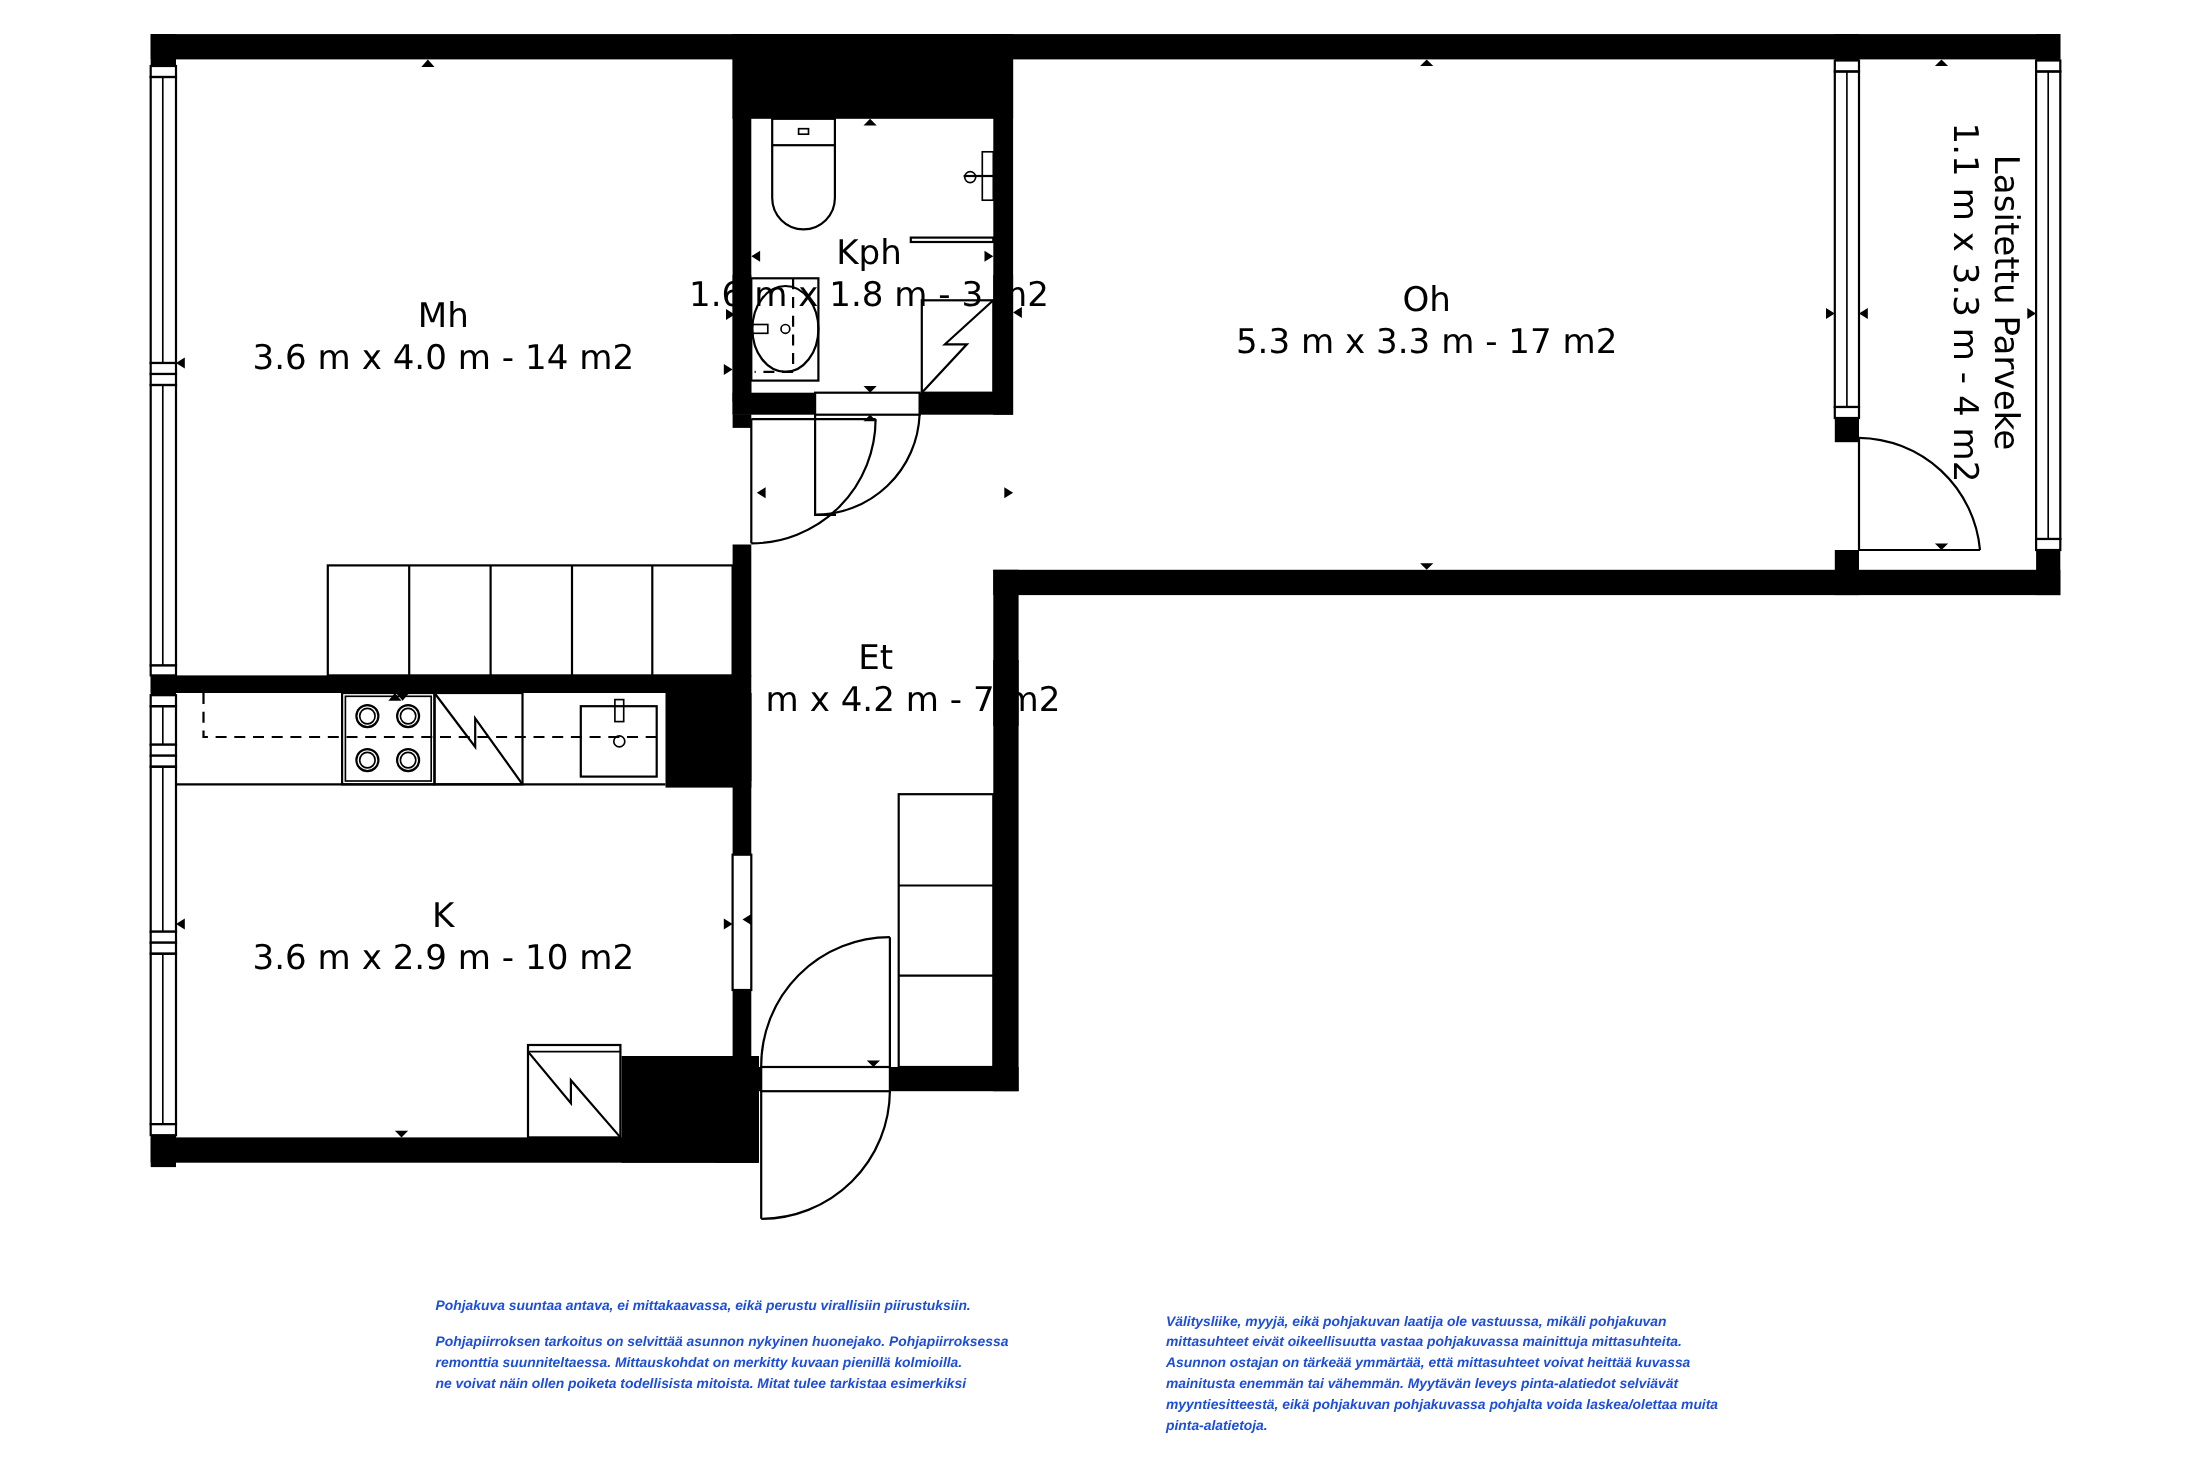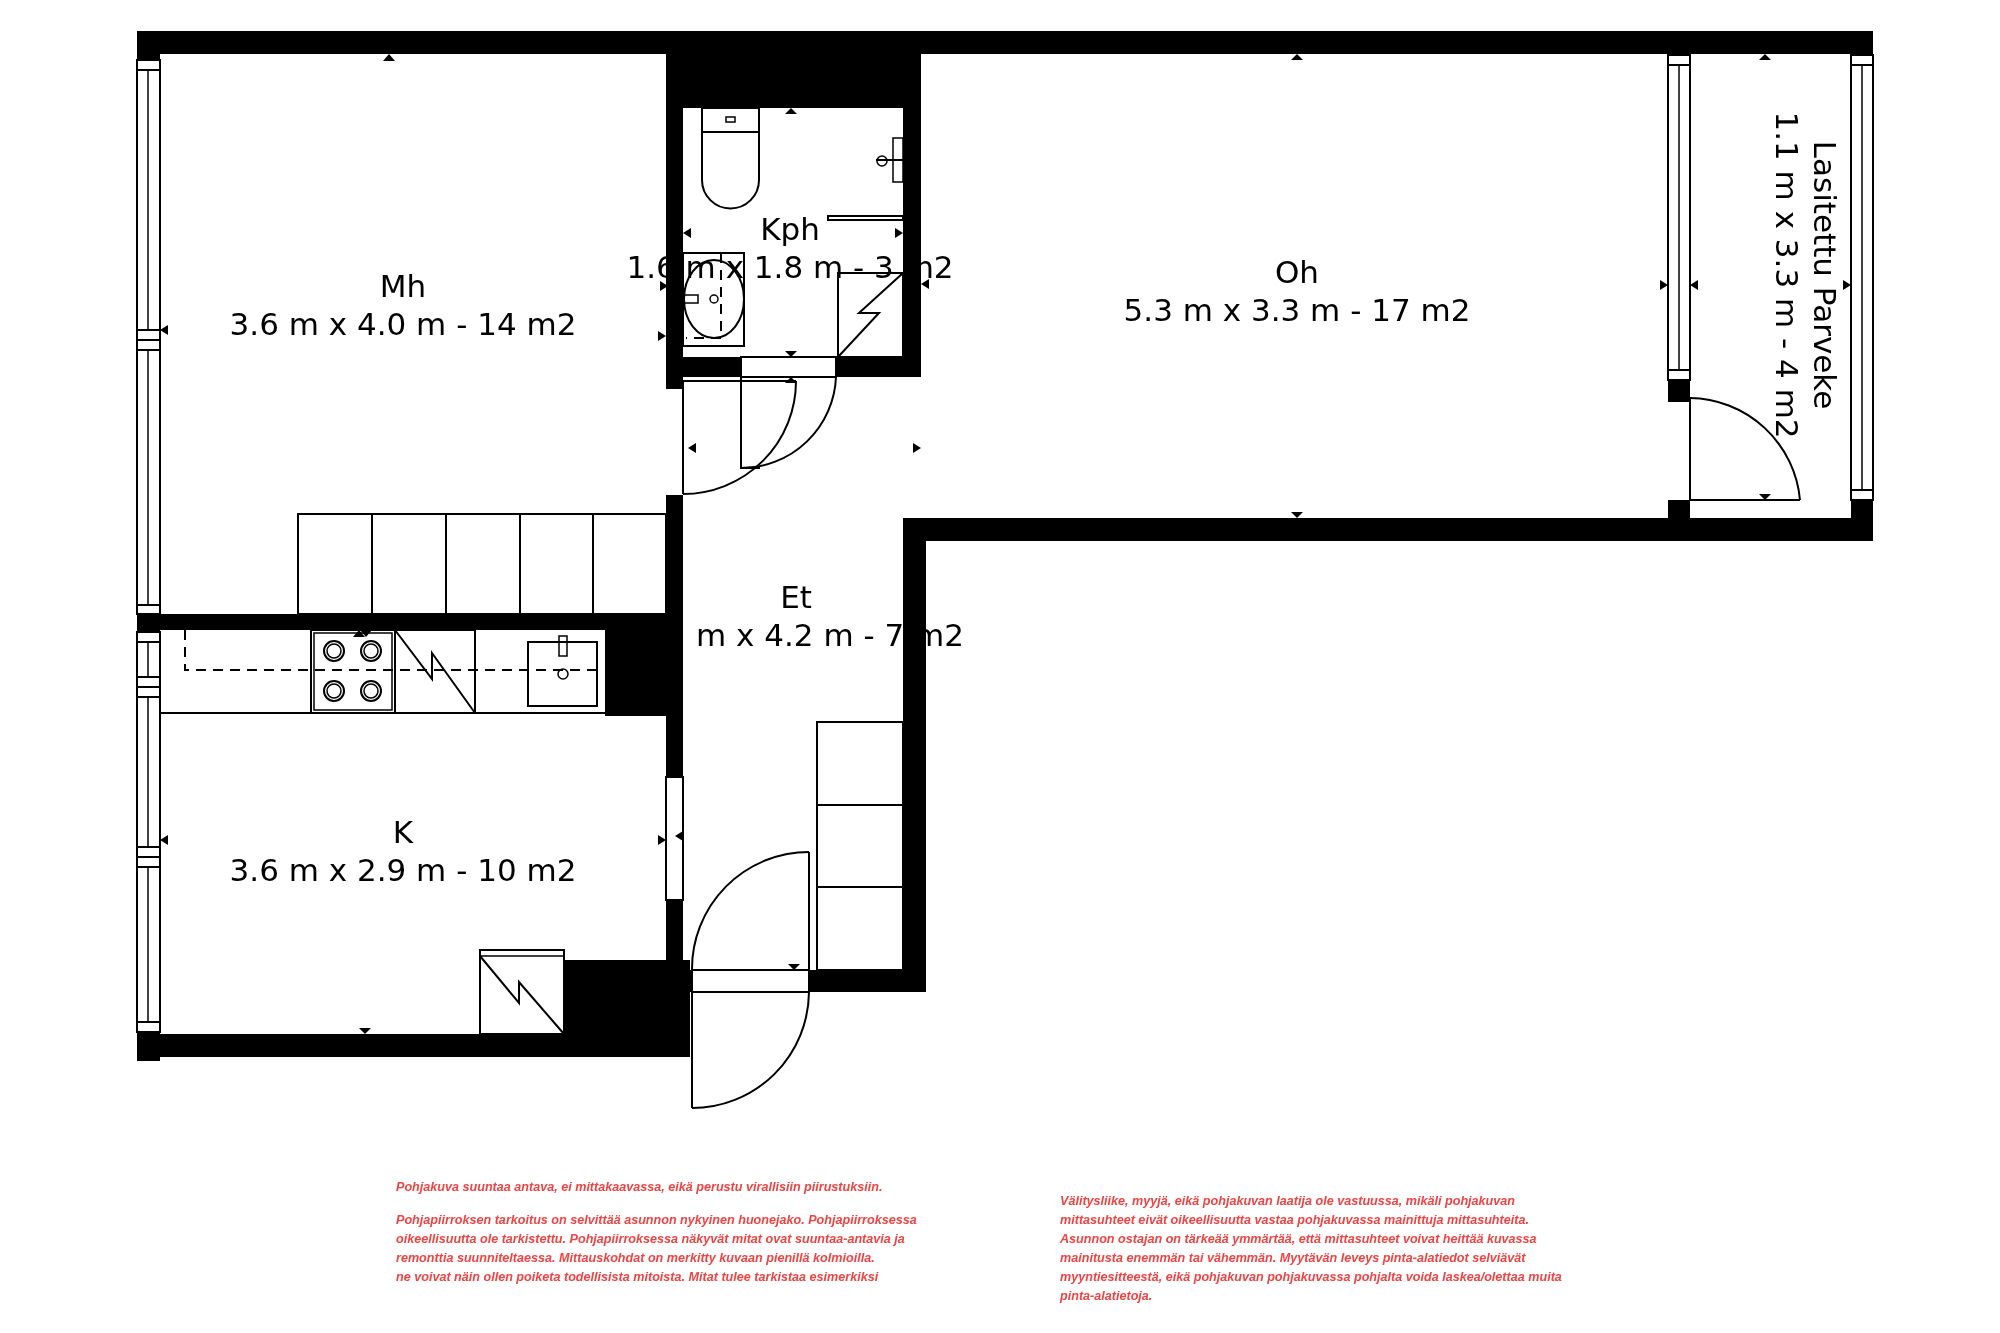--- a/index.html
+++ b/index.html
@@ -7,21 +7,21 @@
   #plan { position:absolute; left:0; top:0; width:2000px; height:1333px; }
   .wall { fill:#000; }
   .line { fill:none; stroke:#000; stroke-width:2; }
   .thin { fill:none; stroke:#000; stroke-width:1.5; }
   .dash { fill:none; stroke:#000; stroke-width:2; stroke-dasharray:10 7; }
   .fillw { fill:#fff; stroke:#000; stroke-width:2; }
   .tri { fill:#000; }
   .room-name, .room-dim { font-family:"DejaVu Sans", sans-serif; fill:#000; text-anchor:middle; }
   .room-name { font-size:31px; }
   .room-dim { font-size:31px; }
-  .disclaimer { position:absolute; font-family:"Liberation Sans", sans-serif; font-style:italic; font-size:12.6px; line-height:19px; color:#ef4444; }
+  .disclaimer { position:absolute; font-family:"Liberation Sans", sans-serif; font-style:italic; font-size:12.6px; line-height:19px; color:#1d4ed8; }
   .disclaimer p { margin:0;font-weight:bold; }
   .disclaimer .bold { font-weight:bold; margin-bottom:14px; }
 </style>
 </head>
 <body>
 
 <svg id="plan" viewBox="0 0 2000 1333" xmlns="http://www.w3.org/2000/svg">
 
   <g>
 
@@ -261,21 +261,20 @@
 
   <rect class="wall" x="666" y="250" width="17" height="115"></rect>
   <rect class="wall" x="903" y="250" width="18" height="107"></rect>
   <rect class="wall" x="666" y="630" width="17" height="80"></rect>
   <rect class="wall" x="903" y="600" width="23" height="60"></rect>
 </svg>
 
 <div class="disclaimer" style="left:396px; top:1178px; width:580px;">
   <p class="bold">Pohjakuva suuntaa antava, ei mittakaavassa, eikä perustu virallisiin piirustuksiin.</p>
   <p>Pohjapiirroksen tarkoitus on selvittää asunnon nykyinen huonejako. Pohjapiirroksessa</p>
-  <p>oikeellisuutta ole tarkistettu. Pohjapiirroksessa näkyvät mitat ovat suuntaa-antavia ja</p>
   <p>remonttia suunniteltaessa. Mittauskohdat on merkitty kuvaan pienillä kolmioilla.</p>
   <p>ne voivat näin ollen poiketa todellisista mitoista. Mitat tulee tarkistaa esimerkiksi</p>
 </div>
 
 <div class="disclaimer" style="left:1060px; top:1192px; width:560px;">
   <p>Välitysliike, myyjä, eikä pohjakuvan laatija ole vastuussa, mikäli pohjakuvan</p>
   <p>mittasuhteet eivät oikeellisuutta vastaa pohjakuvassa mainittuja mittasuhteita.</p>
   <p>Asunnon ostajan on tärkeää ymmärtää, että mittasuhteet voivat heittää kuvassa</p>
   <p>mainitusta enemmän tai vähemmän. Myytävän leveys pinta-alatiedot selviävät</p>
   <p>myyntiesitteestä, eikä pohjakuvan pohjakuvassa pohjalta voida laskea/olettaa muita</p>

